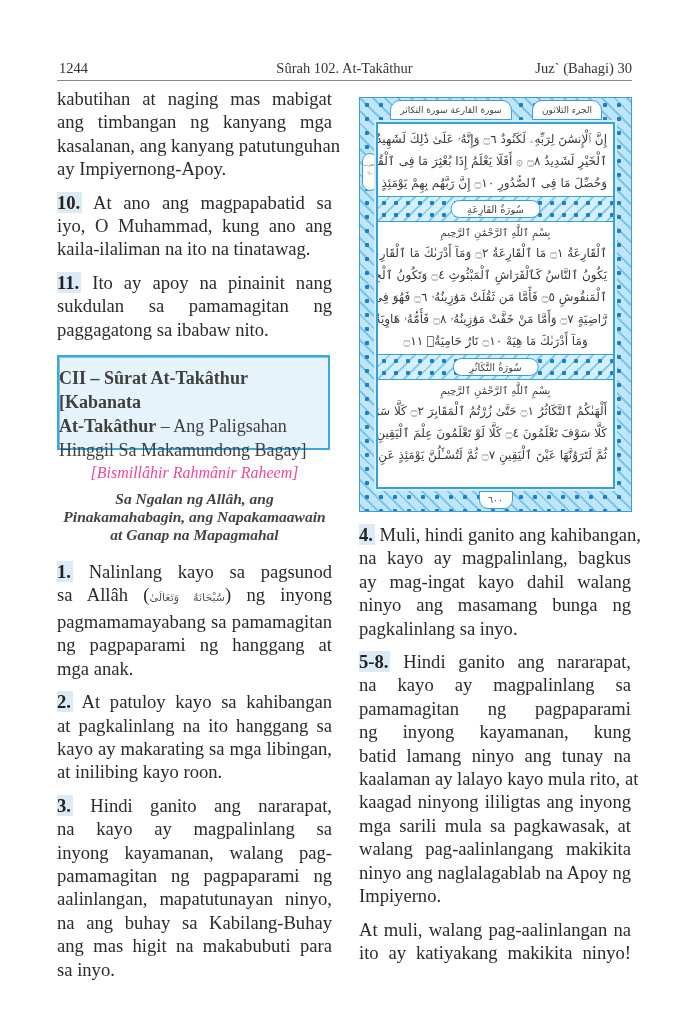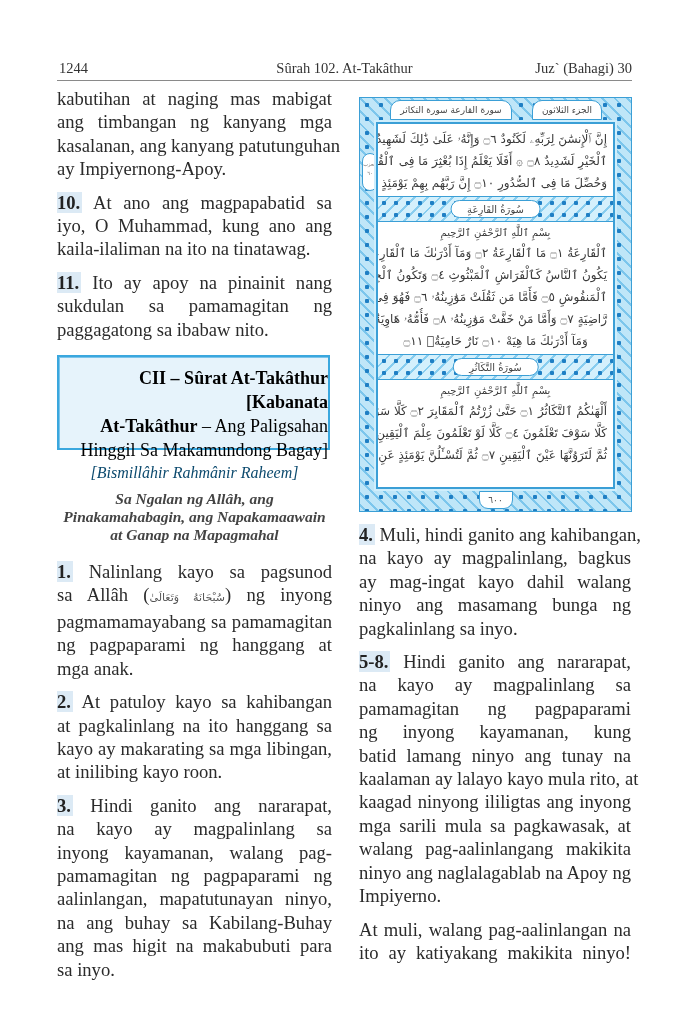--- a/index.html
+++ b/index.html
@@ -23,26 +23,26 @@
     text-align: justify; color: #2b2b2b; margin-bottom: 10px;
   }
   .para .ln { display: block; text-align: justify; text-align-last: justify; white-space: nowrap; }
   .para .ln.last { text-align-last: left; }
   .vnum { font-weight: bold; background: #dceaf5; padding: 0 2px 0 0; color: #222; }
 
   .chapter-box {
     margin: 14px 0 0 0; width: 273px; height: 95px;
     background: #e6f3fb; border: 2px solid #3aa7de;
     box-shadow: 1px 1px 0 #7cc4ea inset;
-    text-align: right; font-family: "Liberation Serif", serif; font-size: 18px; line-height: 24px;
-    padding-top: 9px; color: #000000;
+    text-align: left; font-family: "Liberation Serif", serif; font-size: 18px; line-height: 24px;
+    padding-top: 9px; color: #404040;
   }
   .chapter-box b { font-weight: bold; }
 
-  .bismillah { text-align: center; font-family: "Liberation Serif", serif; font-style: italic; font-size: 16px; color: #0c4a6e; margin-top: 14px; }
+  .bismillah { text-align: center; font-family: "Liberation Serif", serif; font-style: italic; font-size: 16px; color: #ec4899; margin-top: 14px; }
   .name-of-allah { text-align: center; font-family: "Liberation Serif", serif; font-style: italic; font-size: 15.5px; line-height: 18px; color: #444; margin-top: 8px; margin-bottom: 16px; font-weight: bold; }
 
   .arabic-inline { font-size: 11px; color: #555; font-family: "DejaVu Sans", sans-serif; }
 
   
   .mushaf {
     position: absolute; left: 359px; top: 97px; width: 273px; height: 415px;
     background: #9fd6f1; border: 1px solid #3b9fd6;
   }
   .mushaf .border-pattern {

